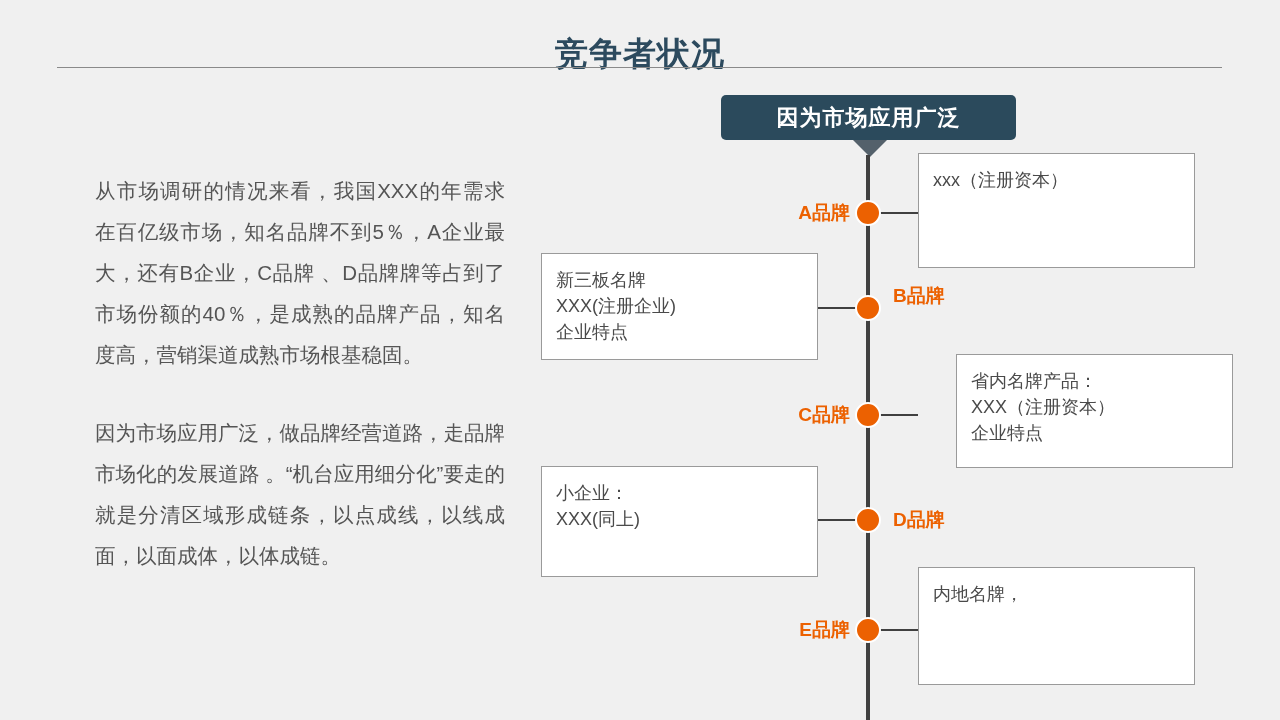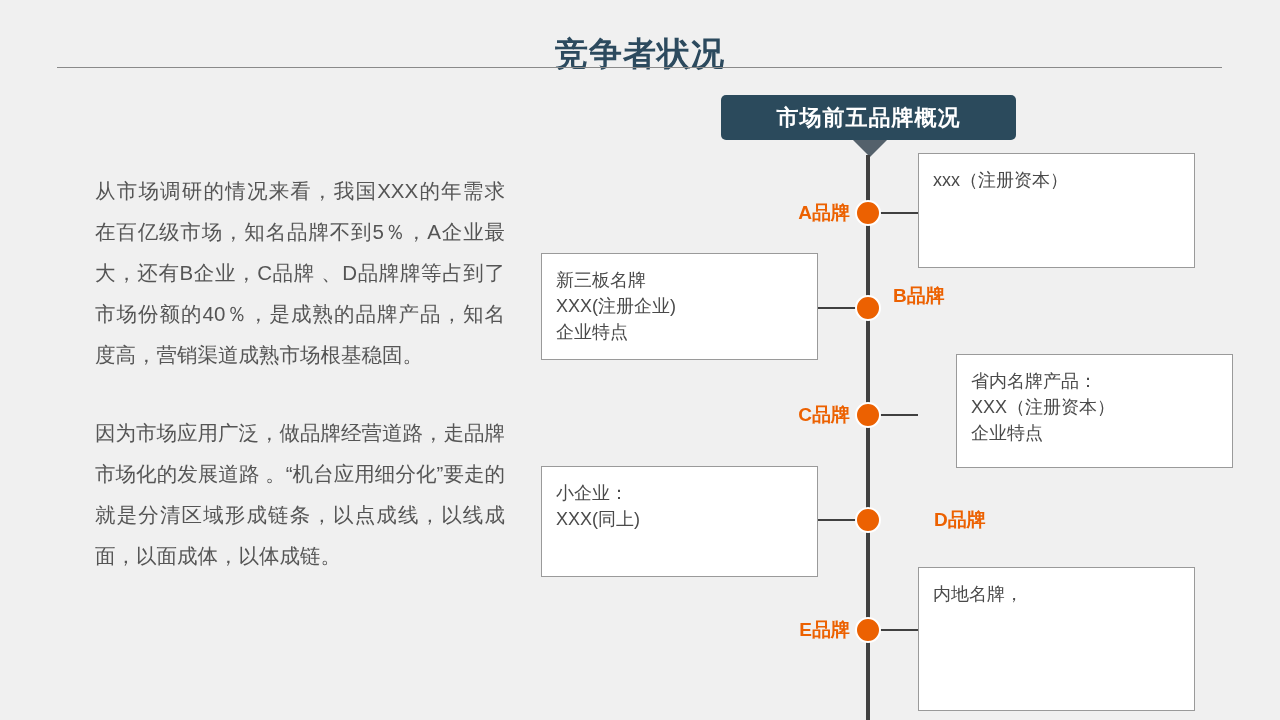--- a/index.html
+++ b/index.html
@@ -156,21 +156,21 @@
 
   <div class="page-title">竞争者状况</div>
   <div class="title-divider"></div>
 
   <div class="body-col">
     <p class="body-par">从市场调研的情况来看，我国XXX的年需求在百亿级市场，知名品牌不到5％，A企业最大，还有B企业，C品牌 、D品牌牌等占到了市场份额的40％，是成熟的品牌产品，知名度高，营销渠道成熟市场根基稳固。</p>
     <p class="body-par">因为市场应用广泛，做品牌经营道路，走品牌市场化的发展道路 。“机台应用细分化”要走的就是分清区域形成链条，以点成线，以线成面，以面成体，以体成链。</p>
   </div>
 
   <div class="head-badge">
-    <span>市场前五品牌概况</span>
+    <span>因为市场应用广泛</span>
   </div>
   <div class="head-arrow"></div>
 
   <div class="spine"></div>
 
   <div class="connector" style="left:868px; top:213px; width:50px;"></div>
   <div class="node-dot" style="left:868px; top:213px;"></div>
   <div class="node-label left" style="left:770px; top:213px; width:80px;">A品牌</div>
   <div class="info-box" style="left:918px; top:153px; width:277px; height:115px;">
     <div class="info-line">xxx（注册资本）</div>
@@ -189,26 +189,26 @@
   <div class="node-dot" style="left:868px; top:415px;"></div>
   <div class="node-label left" style="left:770px; top:415px; width:80px;">C品牌</div>
   <div class="info-box" style="left:956px; top:354px; width:277px; height:114px;">
     <div class="info-line">省内名牌产品：</div>
     <div class="info-line">XXX（注册资本）</div>
     <div class="info-line">企业特点</div>
   </div>
 
   <div class="connector" style="left:818px; top:520px; width:50px;"></div>
   <div class="node-dot" style="left:868px; top:520px;"></div>
-  <div class="node-label right" style="left:893px; top:520px;margin-left:41px;">D品牌</div>
+  <div class="node-label right" style="left:893px; top:520px;">D品牌</div>
   <div class="info-box" style="left:541px; top:466px; width:277px; height:111px;">
     <div class="info-line">小企业：</div>
     <div class="info-line">XXX(同上)</div>
   </div>
 
   <div class="connector" style="left:868px; top:630px; width:50px;"></div>
   <div class="node-dot" style="left:868px; top:630px;"></div>
   <div class="node-label left" style="left:770px; top:630px; width:80px;">E品牌</div>
-  <div class="info-box" style="left:918px; top:567px; width:277px; height:144px;">
+  <div class="info-box" style="left:918px; top:567px; width:277px; height:118px;">
     <div class="info-line">内地名牌，</div>
   </div>
 
 </div>
 
 </body></html>

